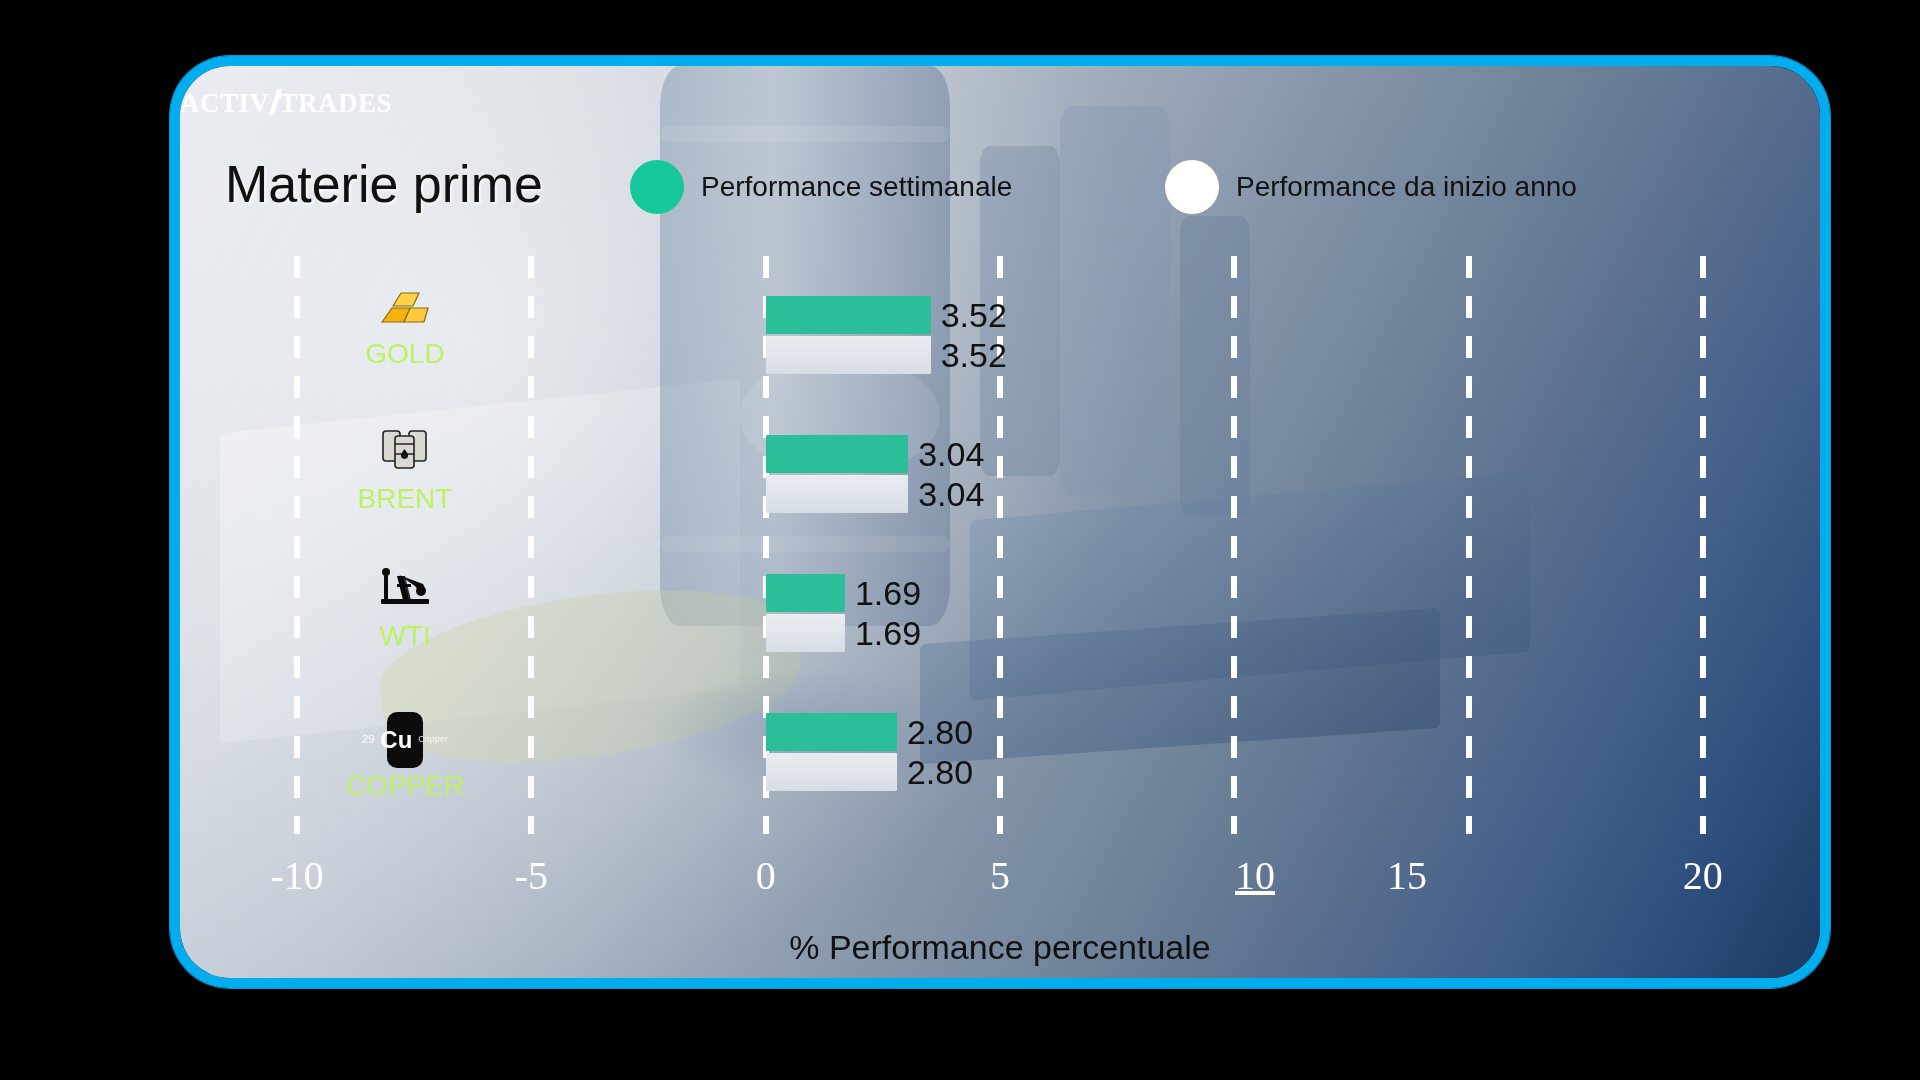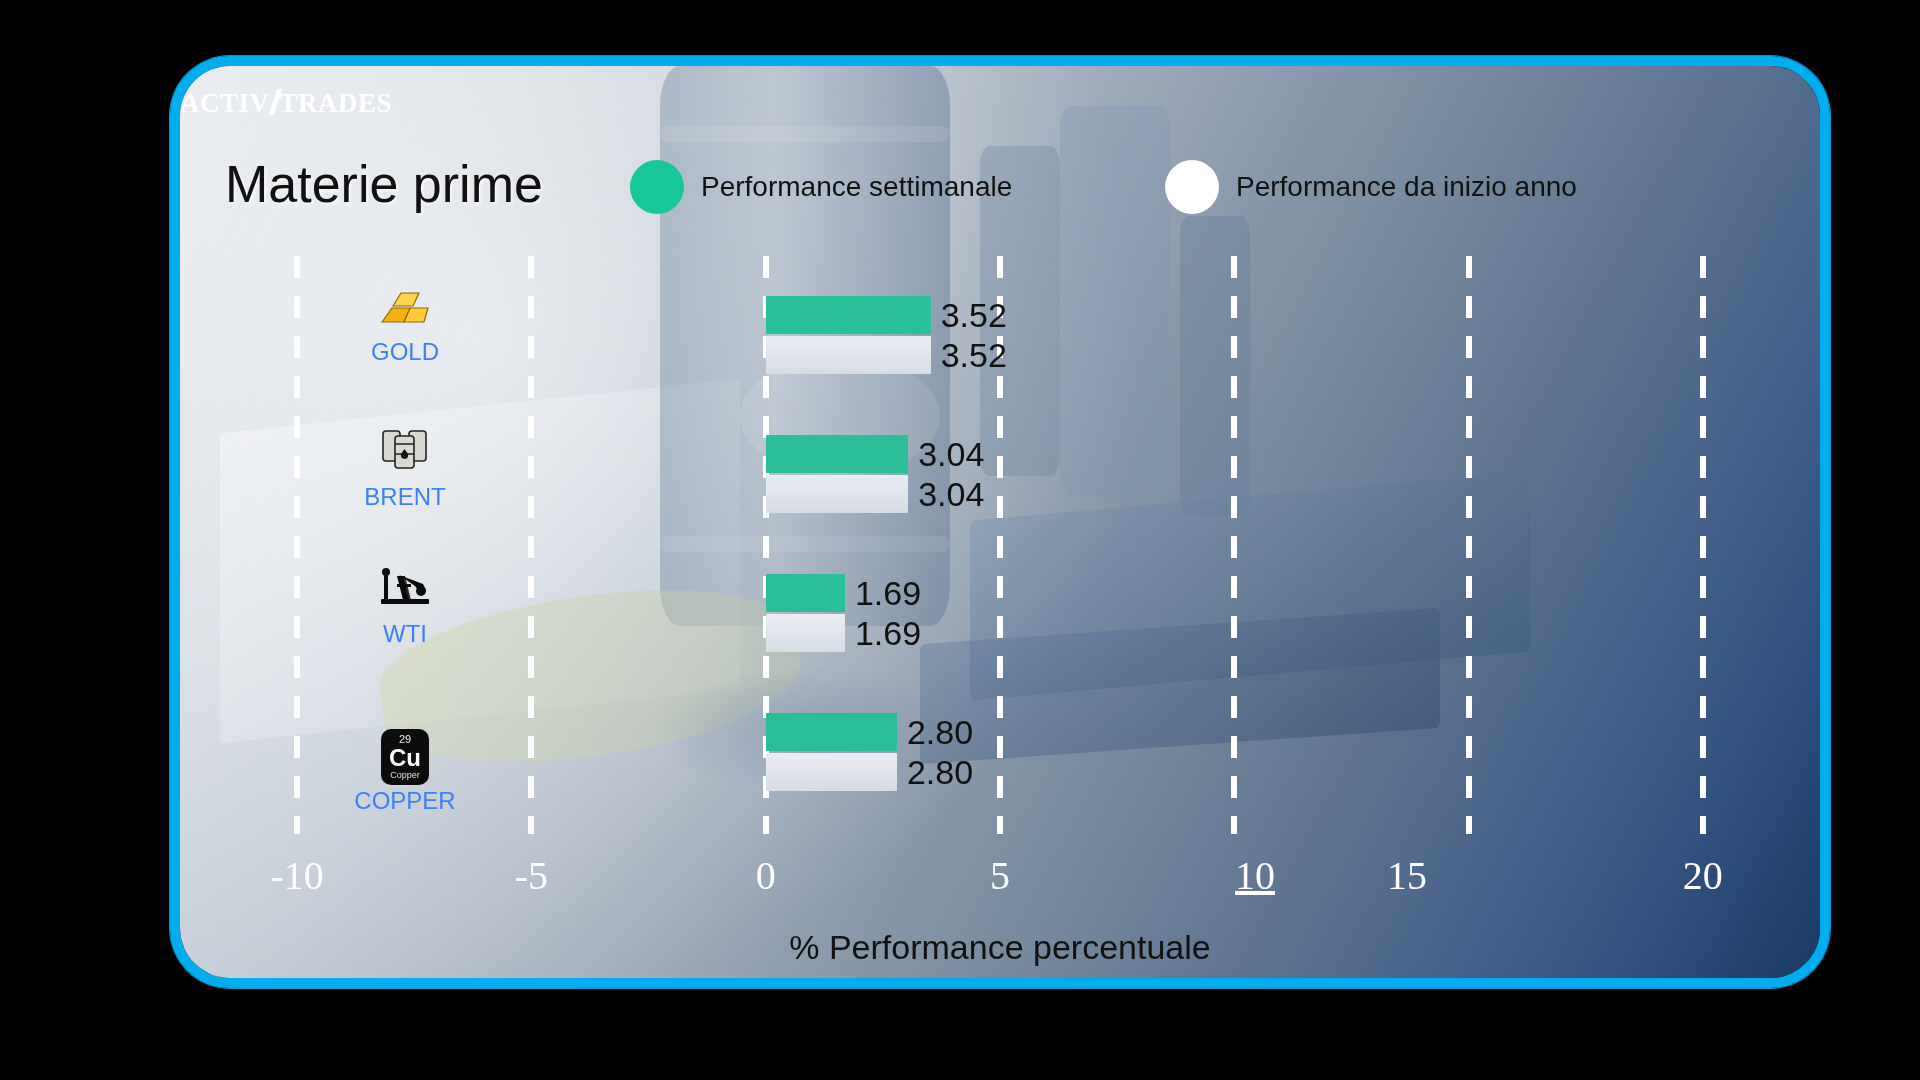--- a/index.html
+++ b/index.html
@@ -78,28 +78,28 @@
   
   #plot { position:absolute; left:0; top:190px; width:1640px; height:600px; }
 
   .gridline { position:absolute; top:0; width:6px; height:578px;
     background:repeating-linear-gradient(#ffffff 0 22px, rgba(255,255,255,0) 22px 40px);
   }
 
   #cat-col { position:absolute; left:110px; top:30px; width:230px; }
   .cat { position:absolute; width:230px; text-align:center; }
   .cat-icon { font-size:46px; line-height:52px; display:block; }
-  .cat-name { font-size:24px; color:#3b82f6; display:block; margin-top:2px; }
-
-  
-  .cu-tile { width:48px; height:56px; border-radius:10px; background:#0c0c0c; color:#fff;
-             display:inline-flex; flex-direction:column; align-items:center; justify-content:center;
+  .cat-name { font-size:28px; color:#bef264; display:block; margin-top:2px; }
+
+  
+  .cu-tile { width:36px; height:56px; border-radius:10px; background:#0c0c0c; color:#fff;
+             display:inline-flex; flex-direction:row; align-items:center; justify-content:center;
              line-height:1; }
   .cu-num { font-size:11px; opacity:.9; }
-  .cu-sym { font-size:24px; font-weight:700; margin:1px 12px; }
+  .cu-sym { font-size:24px; font-weight:700; margin:1px 6px; }
   .cu-name { font-size:9px; opacity:.85; }
   .bar-row { position:absolute; display:flex; align-items:center; height:38px; }
   .bar { height:38px; border-radius:1px; }
   .bar.weekly { background:#2BBF99; }
   .bar.ytd { background:linear-gradient(#e9edf2,#d7dde5); }
   .bar-value { font-size:34px; color:#111; margin-left:10px; white-space:nowrap; }
 
   
   .tick { position:absolute; top:596px; transform:translateX(-50%);
     color:#fff; font-size:40px; font-family:"Liberation Serif", serif; }

